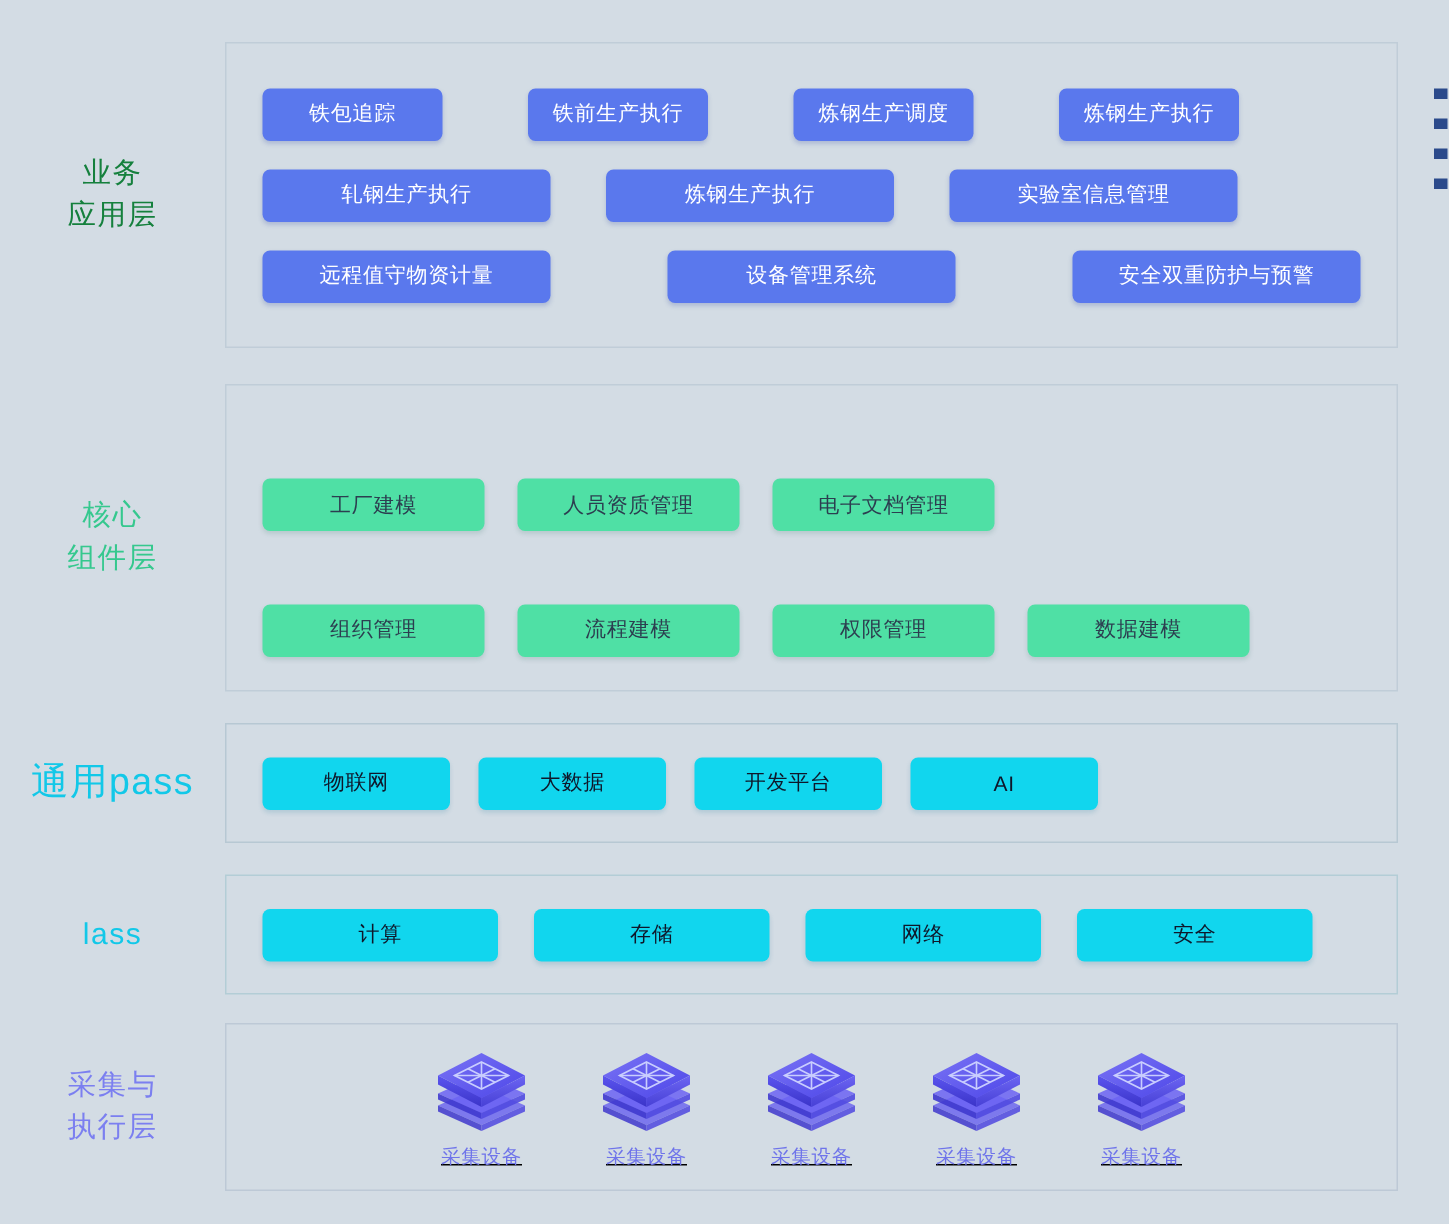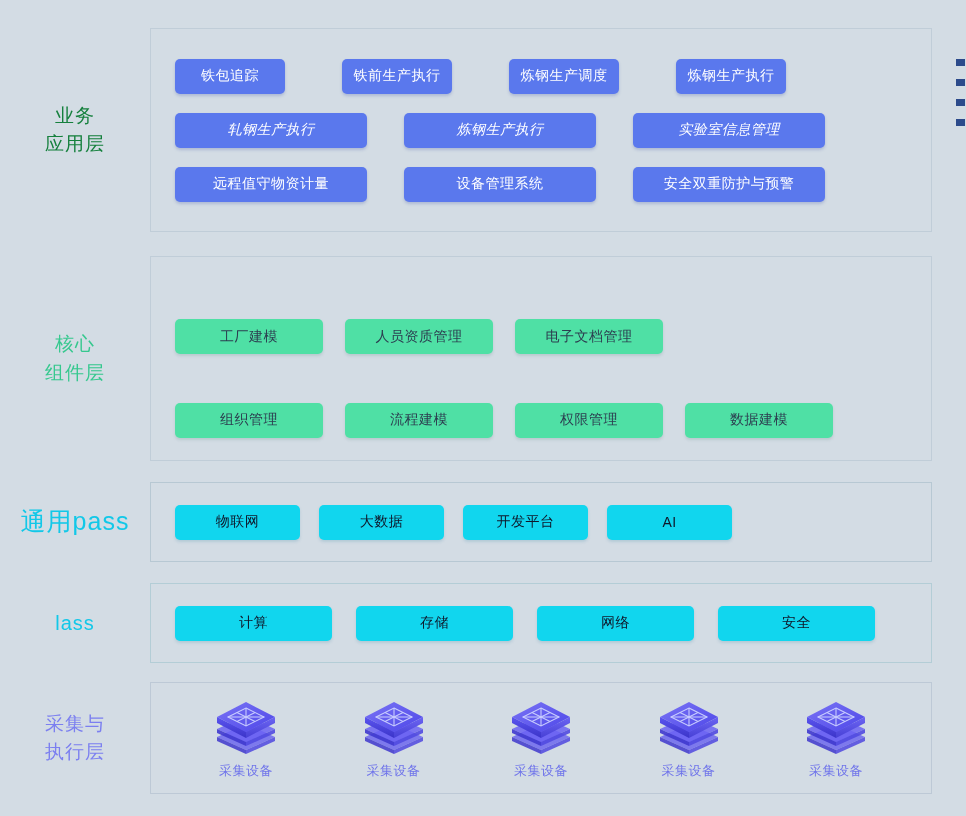--- a/index.html
+++ b/index.html
@@ -87,24 +87,24 @@
     margin-top: 40px;
   }
   .chip-cyan {
     background: #11d6ee;
     color: #0f172a;
     box-shadow: 0 2px 3px rgba(70,140,170,0.22);
   }
 
   
   #biz-row-1 { gap: 57px; }
-  #biz-row-1 .chip { width: 110px; }
+  #biz-row-1 .chip { width: 120px; }
   #biz-row-2 { gap: 37px; }
-  #biz-row-2 .chip { width: 192px; font-style: italic; }
-  #biz-row-3 { gap: 37px; }
+  #biz-row-2 .chip { width: 192px; }
+  #biz-row-3 { gap: 37px; justify-content: space-between; }
   #biz-row-3 .chip { width: 192px; }
 
   
   #core-layer { top: 256px; height: 205px; }
   #core-layer .layer-label { color: #35c88e; }
   #core-layer .layer-panel { height: 205px; padding: 18px 0; }
   #core-layer .btn-row { gap: 22px; padding: 0 24px; }
   #core-layer .chip { width: 148px; }
 
   
@@ -121,23 +121,24 @@
   #iaas-layer .btn-row { gap: 24px; padding: 0 24px; }
   #iaas-layer .chip { width: 157px; }
 
   
   #acq-layer { top: 682px; height: 112px; }
   #acq-layer .layer-label { color: #7b7ff0; }
   #acq-layer .layer-panel { height: 112px; border-color: #bdc9d6; }
   #acq-layer .device-row {
     display: flex;
     align-items: center;
-    justify-content: space-between;
+    justify-content: center;
     padding: 0 40px;
     height: 112px;
+    text-decoration: underline;
   }
   .device {
     display: flex;
     flex-direction: column;
     align-items: center;
     gap: 4px;
     width: 110px;
   }
   .device-icon {
     width: 66px;

